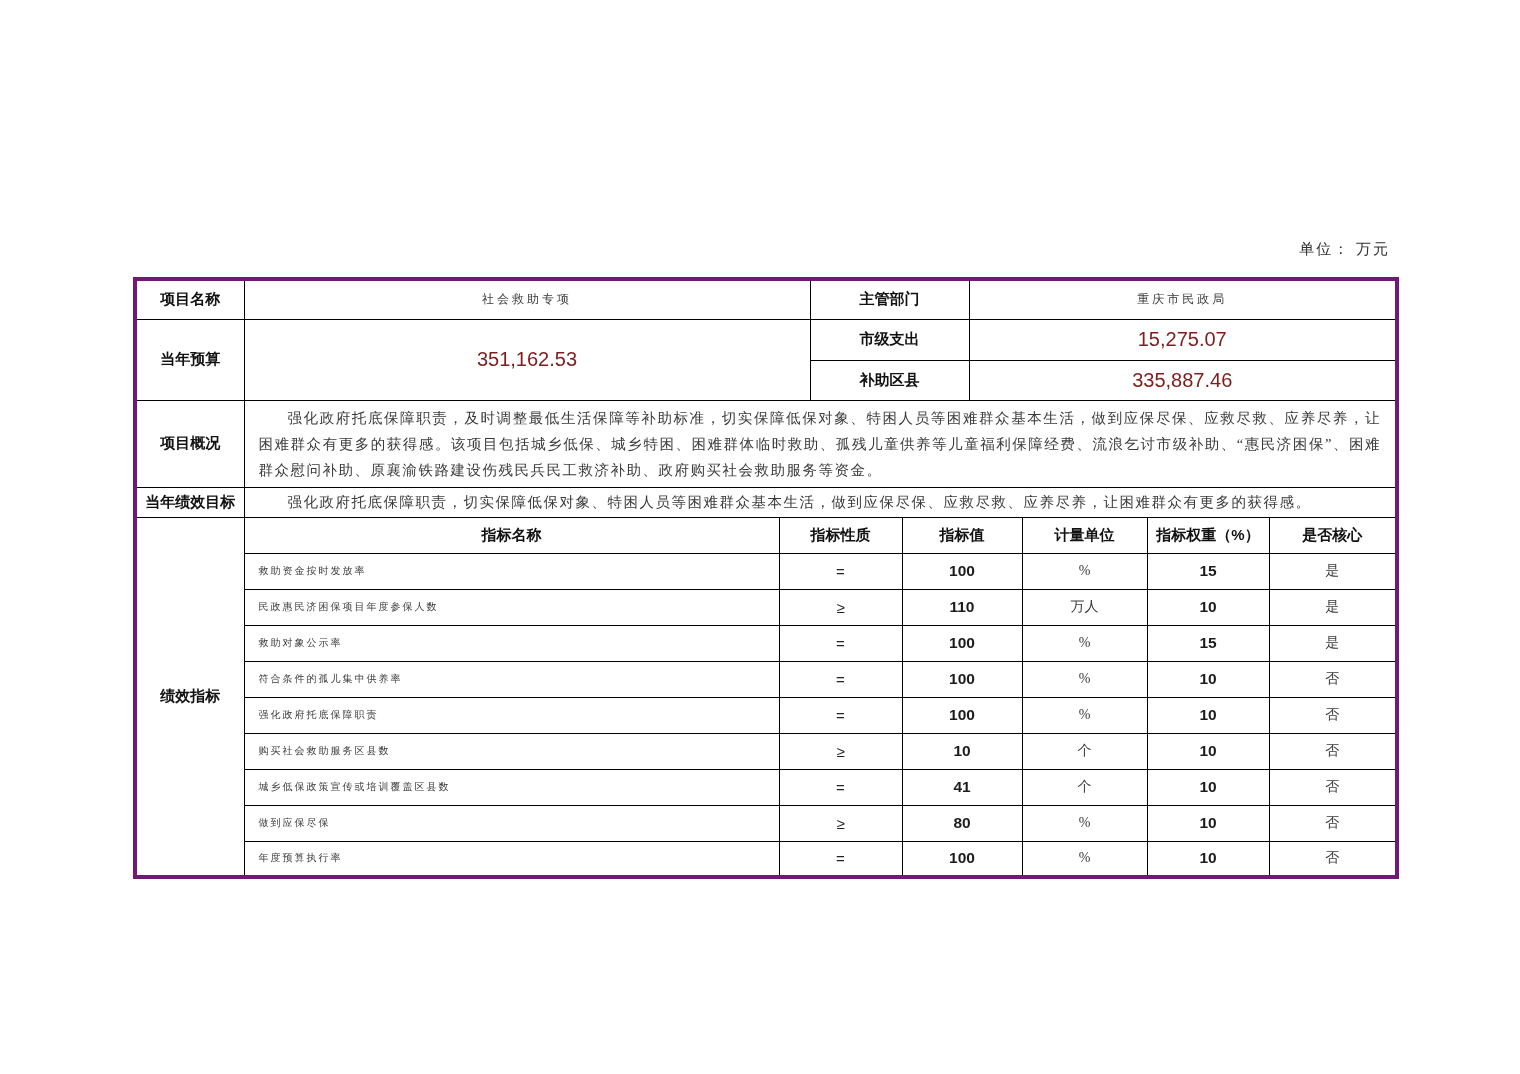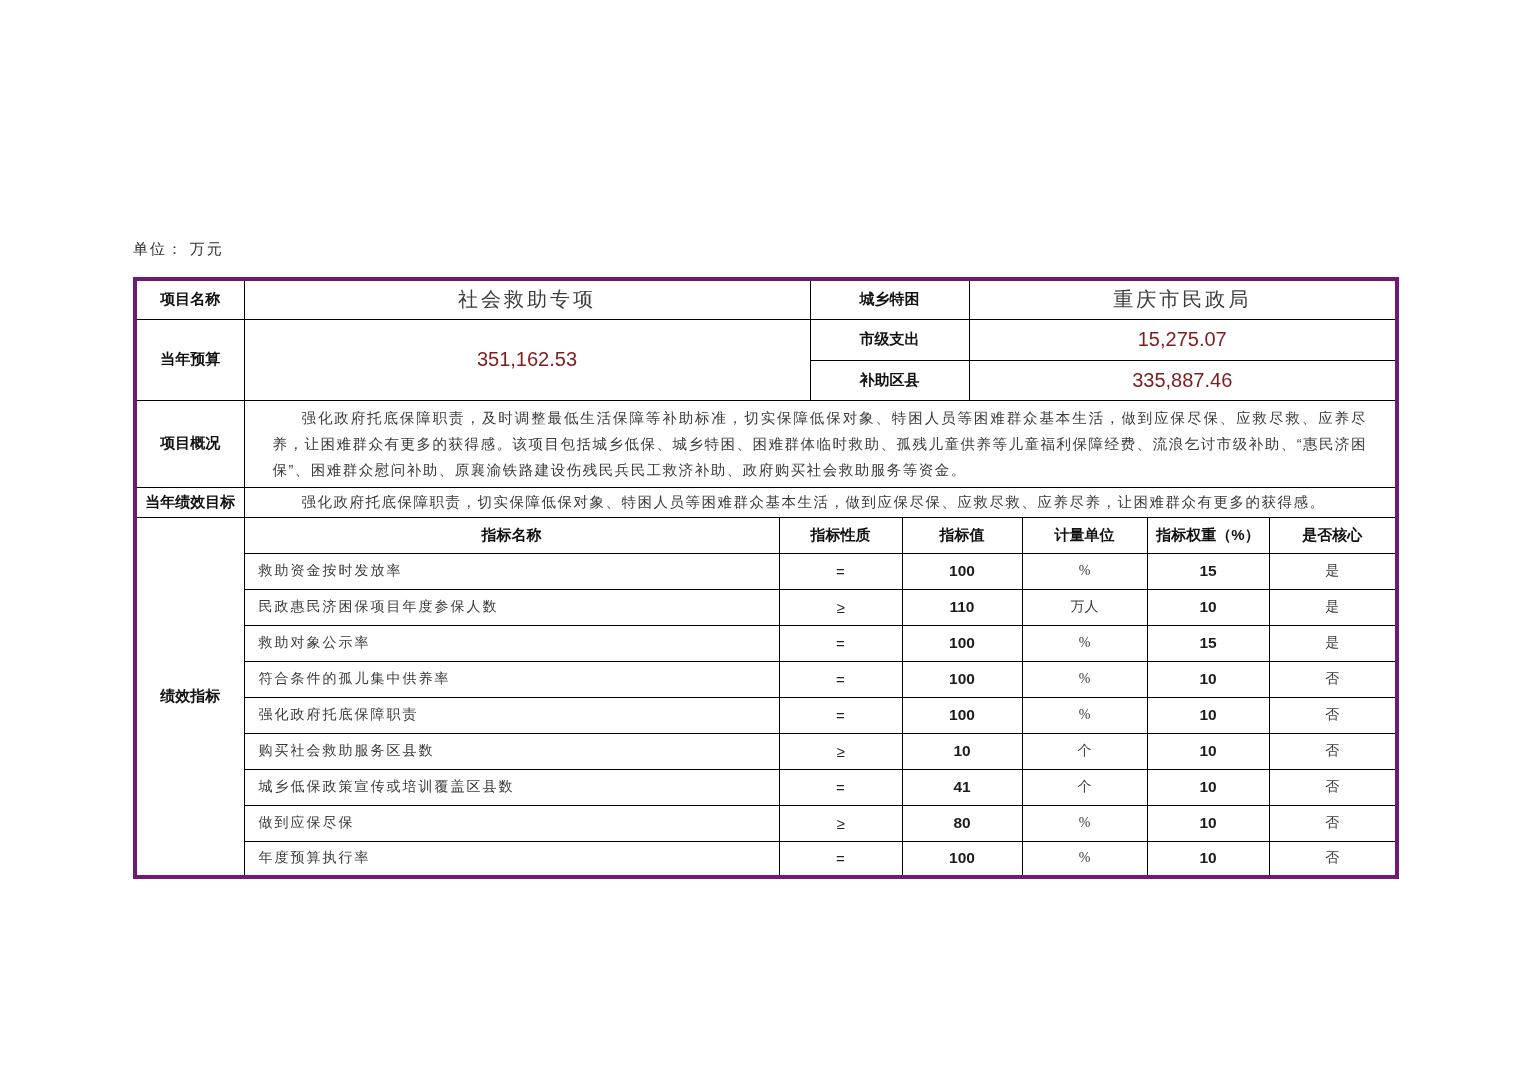--- a/index.html
+++ b/index.html
@@ -20,20 +20,21 @@
     font-weight: bold;
     font-family: "Liberation Sans", sans-serif;
     color: #000;
     letter-spacing: 1px;
     white-space: nowrap;
   }
 
   .unit-label {
     position: absolute;
     left: 133px; top: 240px; width: 1257px;
+    text-align: right;
     font-size: 15px;
     font-family: "Liberation Serif", serif;
     color: #2e2e2e;
     letter-spacing: 2px;
   }
 
   table.main {
     position: absolute;
     left: 133px; top: 277px;
     width: 1262px;
@@ -51,49 +52,49 @@
   .lbl {
     font-family: "Liberation Sans", sans-serif;
     font-weight: bold;
     font-size: 15px;
     text-align: center;
     color: #111;
   }
   
   .kai {
     font-family: "Liberation Serif", serif;
-    font-size: 20px;
+    font-size: 12px;
     text-align: center;
     color: #3d3d3d;
     letter-spacing: 3px;
   }
   
   .num {
     font-family: "Liberation Sans", sans-serif;
     font-size: 20px;
     text-align: center;
     color: #7f1d1d;
   }
   
   .para {
-    font-family: Liberation Sans, sans-serif;
+    font-family: Liberation Serif, serif;
     font-size: 14.5px;
     color: #3a3a3a;
     text-align: justify;
-    padding: 4px 28px;
+    padding: 4px 14px;
     line-height: 26px;
     text-indent: 2em;
     letter-spacing: 1.5px;
   }
   .para.single { line-height: 20px; }
 
   
   .ind-name {
     font-family: "Liberation Serif", serif;
-    font-size: 14px;
+    font-size: 10px;
     color: #3a3a3a;
     text-align: left;
     padding-left: 14px;
     letter-spacing: 2px;
   }
   .ind-sym {
     font-family: "Liberation Sans", sans-serif;
     font-size: 15px;
     text-align: center;
     color: #222;
@@ -144,21 +145,21 @@
       <col style="width:67px">
       <col style="width:53px">
       <col style="width:125px">
       <col style="width:122px">
       <col style="width:128px">
     </colgroup>
     <tbody id="table-body">
       <tr class="r1">
         <td class="lbl">项目名称</td>
         <td class="kai" colspan="2">社会救助专项</td>
-        <td class="lbl" colspan="2">城乡特困</td>
+        <td class="lbl" colspan="2">主管部门</td>
         <td class="kai" colspan="4">重庆市民政局</td>
       </tr>
       <tr class="r2">
         <td class="lbl" rowspan="2">当年预算</td>
         <td class="num" rowspan="2" colspan="2">351,162.53</td>
         <td class="lbl" colspan="2">市级支出</td>
         <td class="num" colspan="4">15,275.07</td>
       </tr>
       <tr class="r3">
         <td class="lbl" colspan="2">补助区县</td>

